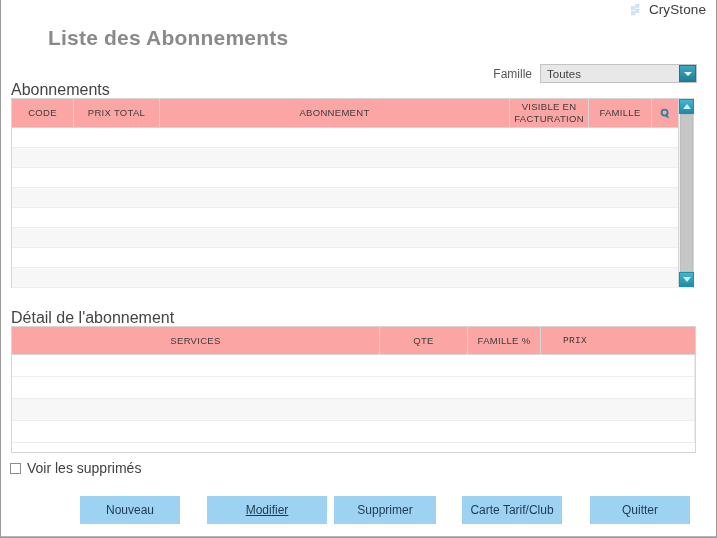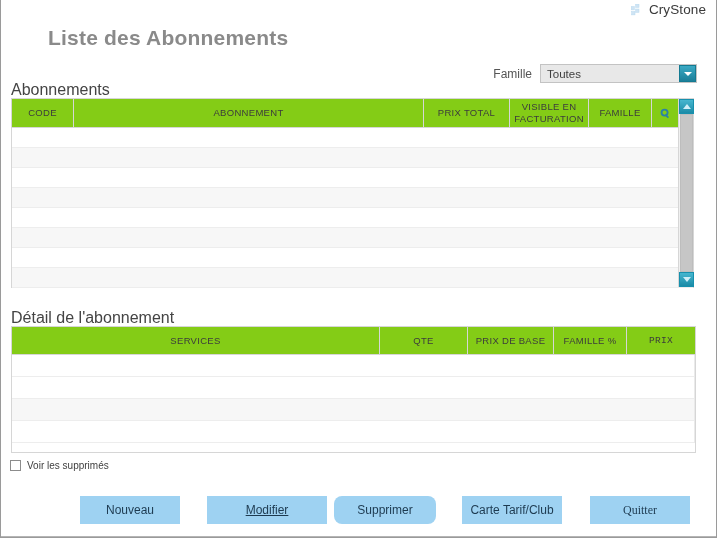--- a/index.html
+++ b/index.html
@@ -119,21 +119,21 @@
     border: 1px solid #d6d6d6;
     box-sizing: border-box;
     background: #ffffff;
   }
   #grid-abonnements { left: 10px; top: 98px; width: 683px; height: 190px; }
   #grid-detail      { left: 10px; top: 326px; width: 685px; height: 127px; }
 
   .grid-head {
     display: flex;
     border-bottom: 1px solid #d6d6d6;
-    background: #84cc16;
+    background: #fca5a5;
     box-sizing: border-box;
   }
   #grid-abonnements .grid-head { height: 29px; }
   #grid-detail .grid-head { height: 28px; }
 
   .th {
     display: flex;
     align-items: center;
     justify-content: center;
     text-align: center;
@@ -231,21 +231,21 @@
     gap: 6px;
   }
   .checkbox-box {
     width: 11px;
     height: 11px;
     border: 1px solid #8c8c8c;
     background: #ffffff;
     box-sizing: border-box;
   }
   .checkbox-label {
-    font-size: 10px;
+    font-size: 14px;
     color: #3f3f3f;
     text-align: right;
   }
 
   
   .buttons {
     position: absolute;
     left: 0;
     top: 496px;
     width: 717px;
@@ -258,23 +258,23 @@
     background: #9ed2f2;
     border: none;
     font-family: "Liberation Sans", sans-serif;
     font-size: 12px;
     color: #1d3a50;
     cursor: pointer;
     padding: 0;
   }
   #btn-nouveau   { left: 79px;  width: 100px; }
   #btn-modifier  { left: 206px; width: 120px; text-decoration: underline; }
-  #btn-supprimer { left: 333px; width: 102px; border-radius: 8px; }
+  #btn-supprimer { left: 333px; width: 102px; }
   #btn-carte     { left: 461px; width: 100px; }
-  #btn-quitter   { left: 589px; width: 100px; font-family: Liberation Serif, serif; }
+  #btn-quitter   { left: 589px; width: 100px; }
 
   .bottom-rule {
     position: absolute;
     left: 0;
     bottom: 0;
     width: 717px;
     height: 1px;
     background: #b5b5b5;
   }
 </style>
@@ -305,22 +305,22 @@
           <span class="caret"></span>
         </span>
     </div>
   </div>
 
   <div class="section-label" id="lbl-abonnements">Abonnements</div>
 
   <div class="grid" id="grid-abonnements">
     <div class="grid-head">
       <div class="th" style="width:62px">CODE</div>
+      <div class="th" style="width:86px">PRIX TOTAL</div>
       <div class="th" style="width:350px">ABONNEMENT</div>
-      <div class="th" style="width:86px">PRIX TOTAL</div>
       <div class="th" style="width:79px">VISIBLE EN FACTURATION</div>
       <div class="th" style="width:63px">FAMILLE</div>
       <div class="th header-search">
         <svg class="mag-icon" viewBox="0 0 12 12" aria-hidden="true">
           <circle cx="5" cy="5" r="3.3" fill="none" stroke="#2a82a6" stroke-width="2"></circle>
           <rect x="6.6" y="6.8" width="4.4" height="2" transform="rotate(42 6.6 6.8)" fill="#2a82a6"></rect>
         </svg>
       </div>
     </div>
 
@@ -345,21 +345,20 @@
         </div>
     </div>
   </div>
 
   <div class="section-label" id="lbl-detail">Détail de l'abonnement</div>
 
   <div class="grid" id="grid-detail">
     <div class="grid-head">
       <div class="th" style="width:368px">SERVICES</div>
       <div class="th" style="width:88px">QTE</div>
-      <div class="th" style="width:86px">PRIX DE BASE</div>
       <div class="th" style="width:73px">FAMILLE %</div>
       <div class="th" style="width:68px">PRIX</div>
     </div>
     <div class="grid-body">
       <div class="grid-row" style="height:22px"></div>
       <div class="grid-row" style="height:22px"></div>
       <div class="grid-row alt" style="height:22px"></div>
       <div class="grid-row" style="height:22px"></div>
       <div class="col-sep" style="left:682px"></div>
     </div>

